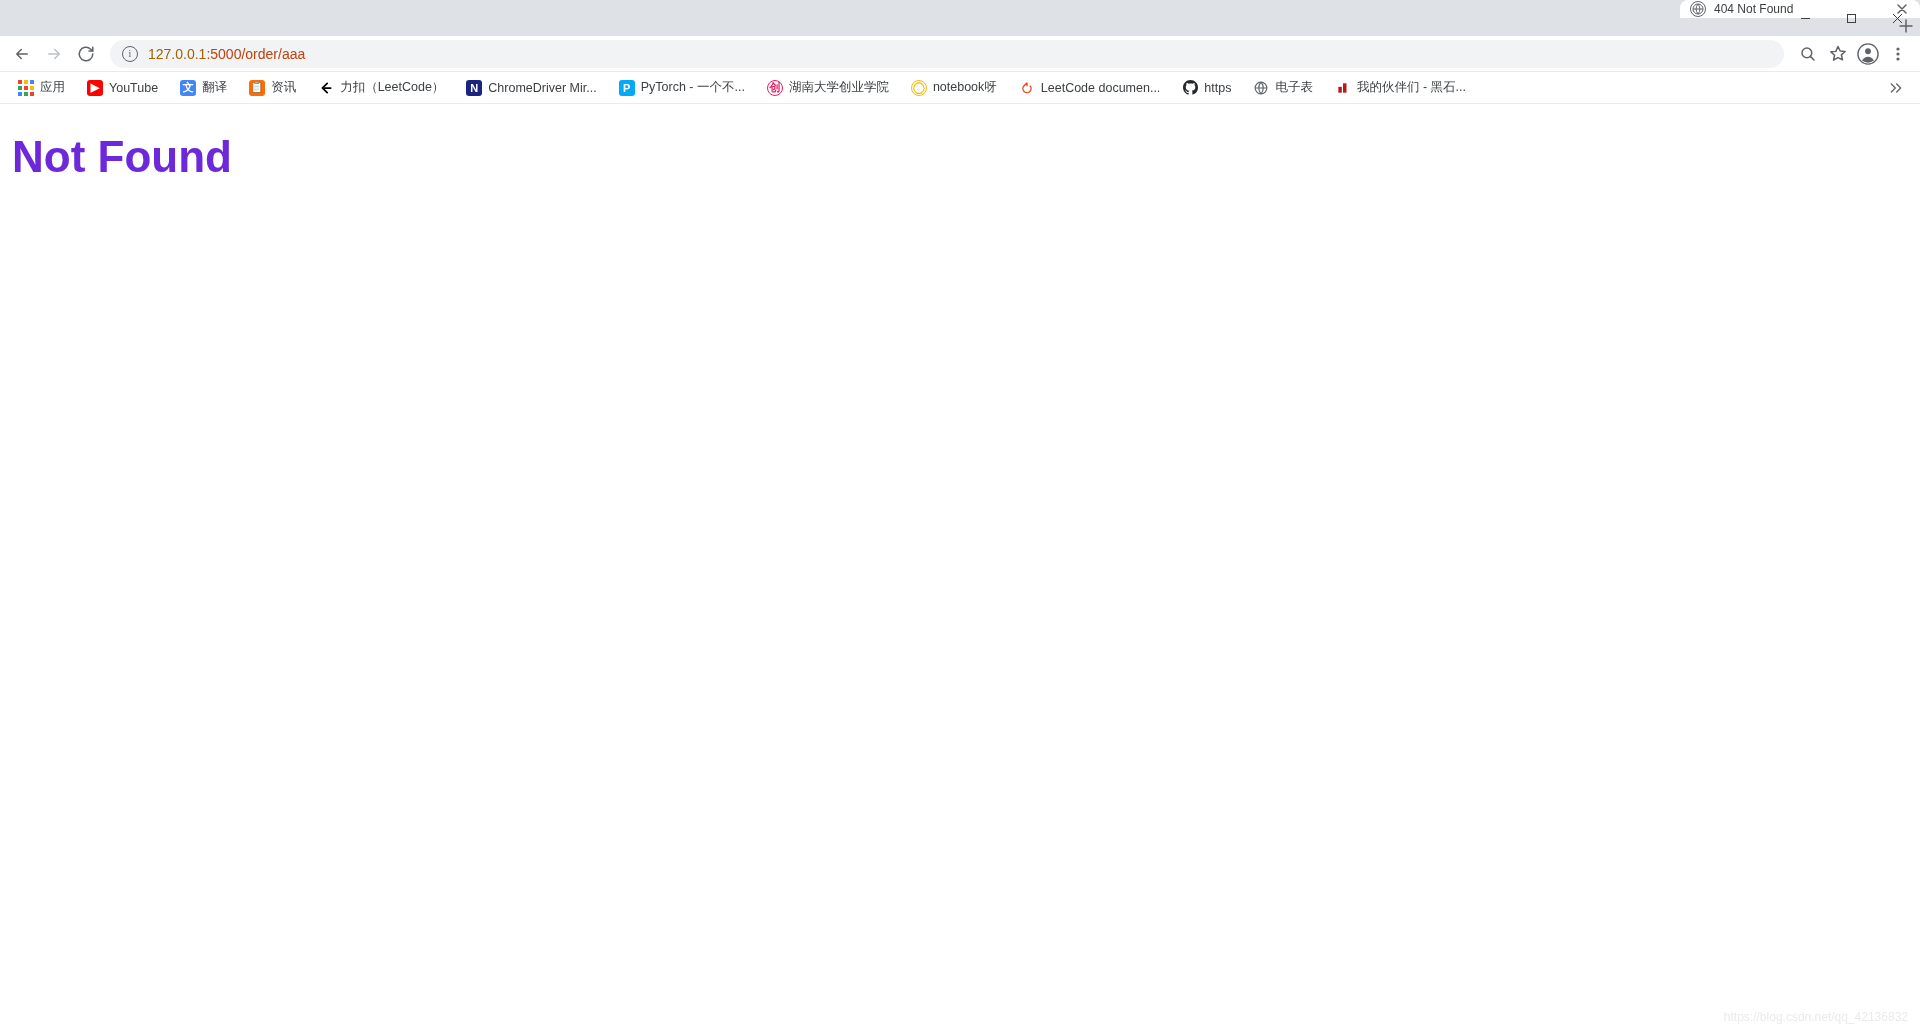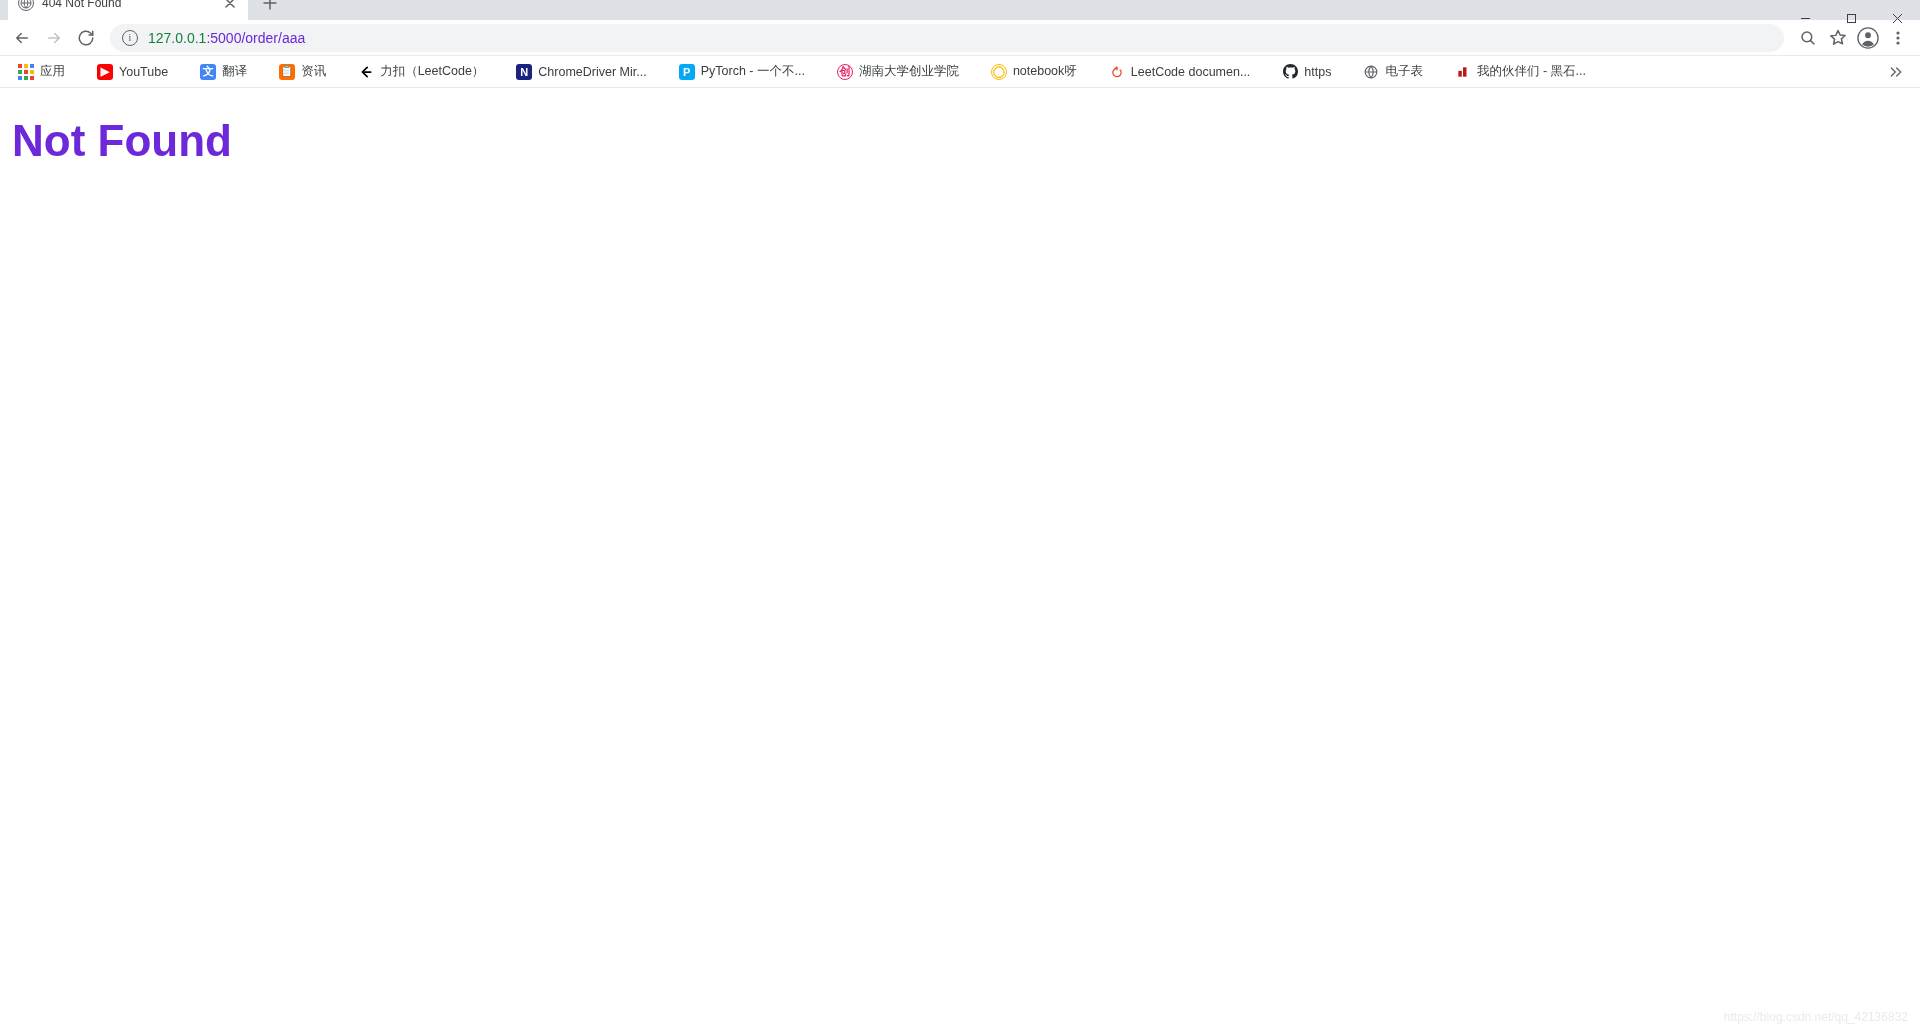--- a/index.html
+++ b/index.html
@@ -5,26 +5,27 @@
     * { margin: 0; padding: 0; box-sizing: border-box; }
     body {
       font-family: -apple-system, BlinkMacSystemFont, "Segoe UI", Arial, sans-serif;
       background: #fff;
       width: 1920px;
       height: 1030px;
       overflow: hidden;
     }
     
     .tab-strip {
-      height: 20px;
+      height: 36px;
       background: #dee1e6;
       display: flex;
       align-items: flex-end;
       padding-left: 8px;
       position: relative;
+      flex-direction: column;
     }
     .tab {
       background: #fff;
       height: 34px;
       min-width: 240px;
       border-radius: 8px 8px 0 0;
       display: flex;
       align-items: center;
       padding: 0 10px;
       gap: 8px;
@@ -109,41 +110,41 @@
       font-size: 10px; color: #5f6368;
       font-family: Georgia, serif;
       flex-shrink: 0;
     }
     .address-bar .url {
       font-size: 14px;
       color: #202124;
       flex: 1;
       white-space: nowrap;
     }
-    .address-bar .url .host { color: #15803d; }
-    .address-bar .url .rest { color: #6d28d9; }
+    .address-bar .url .host { color: #a16207; }
+    .address-bar .url .rest { color: #c2410c; }
     .toolbar-right {
       display: flex; align-items: center; gap: 2px;
     }
     .toolbar-icon {
       width: 28px; height: 28px;
       display: flex; align-items: center; justify-content: center;
       color: #5f6368;
       cursor: pointer;
       border-radius: 50%;
     }
     .avatar-icon svg { display: block; }
     
     .bookmarks-bar {
       height: 32px;
       background: #fff;
       display: flex;
       align-items: center;
       padding: 0 10px;
-      gap: 16px;
+      gap: 6px;
       border-bottom: 1px solid #e8eaed;
       font-size: 12.5px;
       color: #3c4043;
     }
     .bookmark {
       display: flex; align-items: center; gap: 6px;
       padding: 4px 8px;
       border-radius: 4px;
       cursor: pointer;
       white-space: nowrap;

